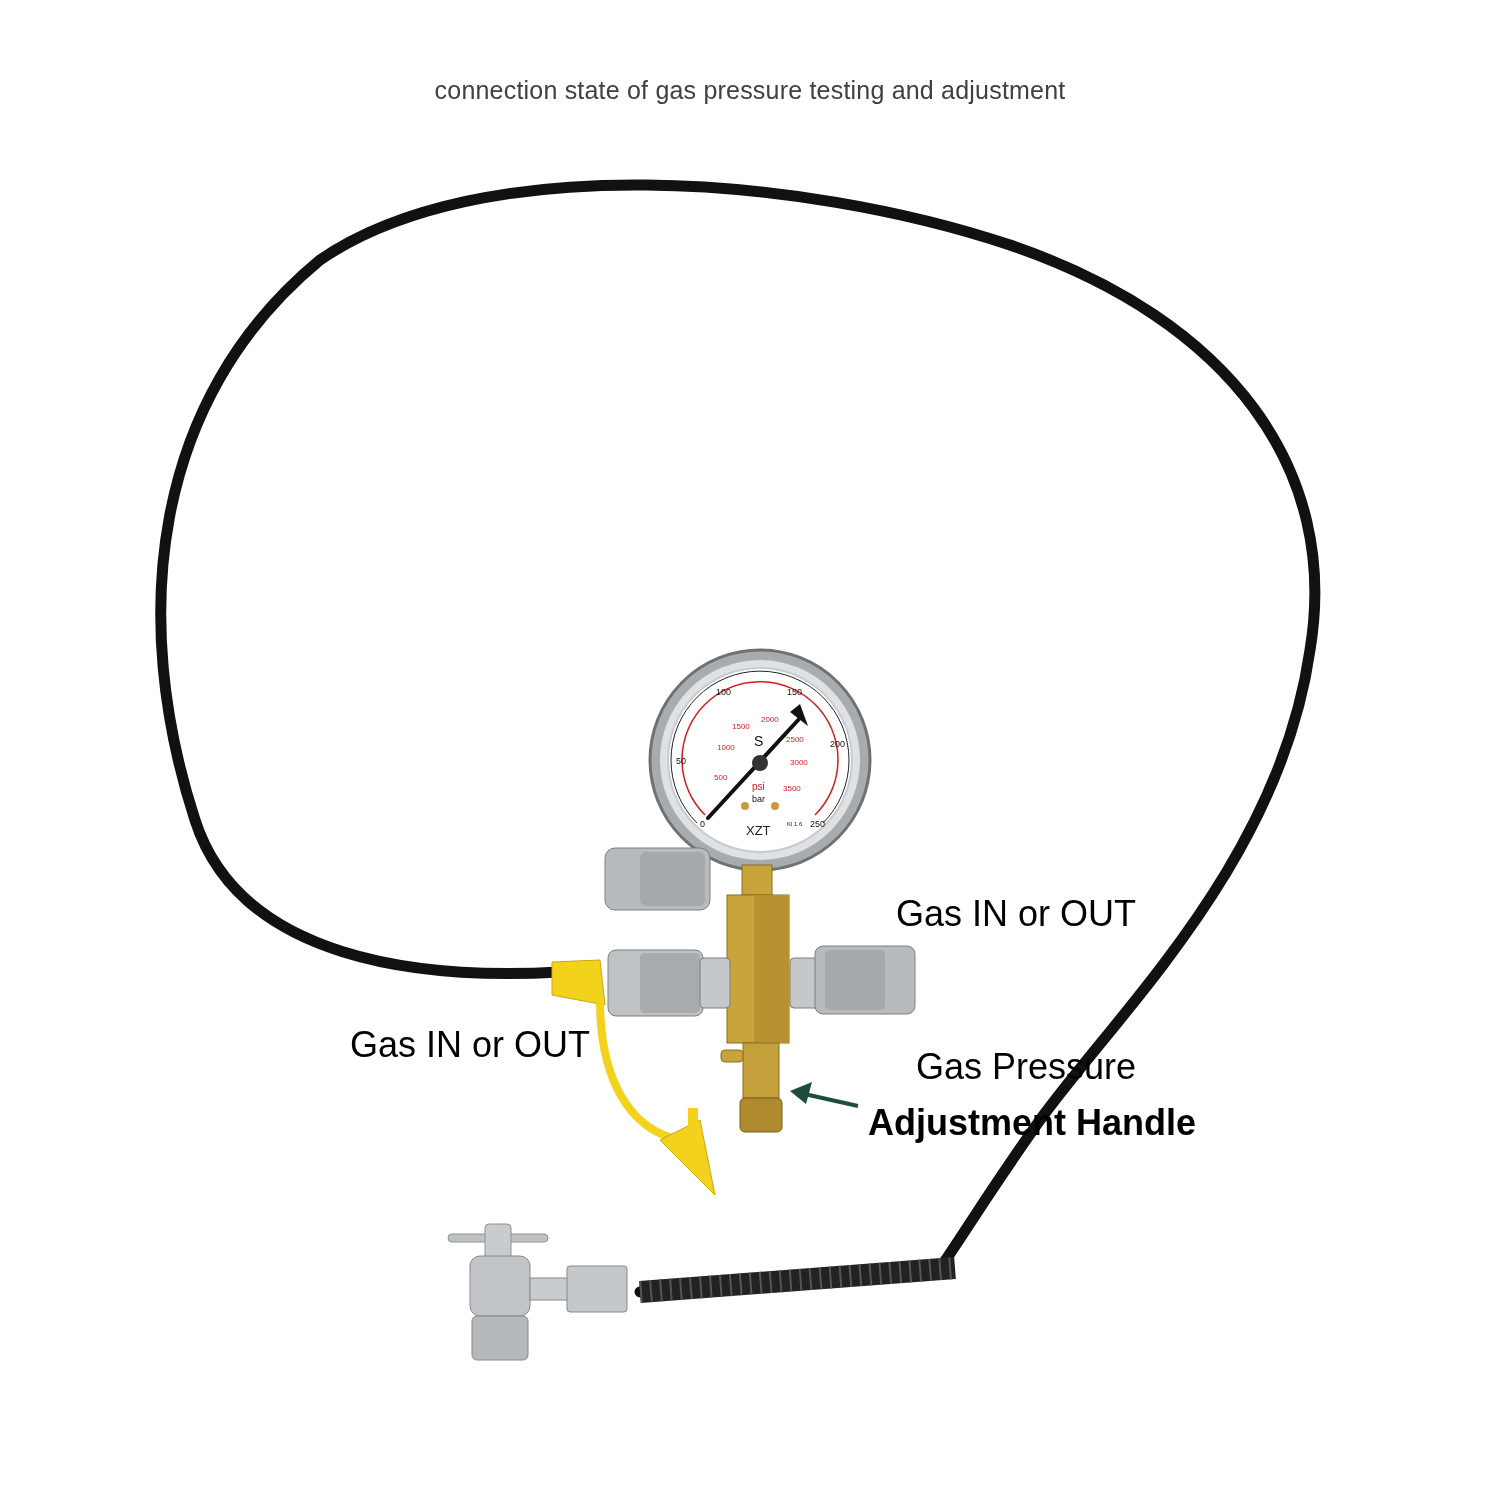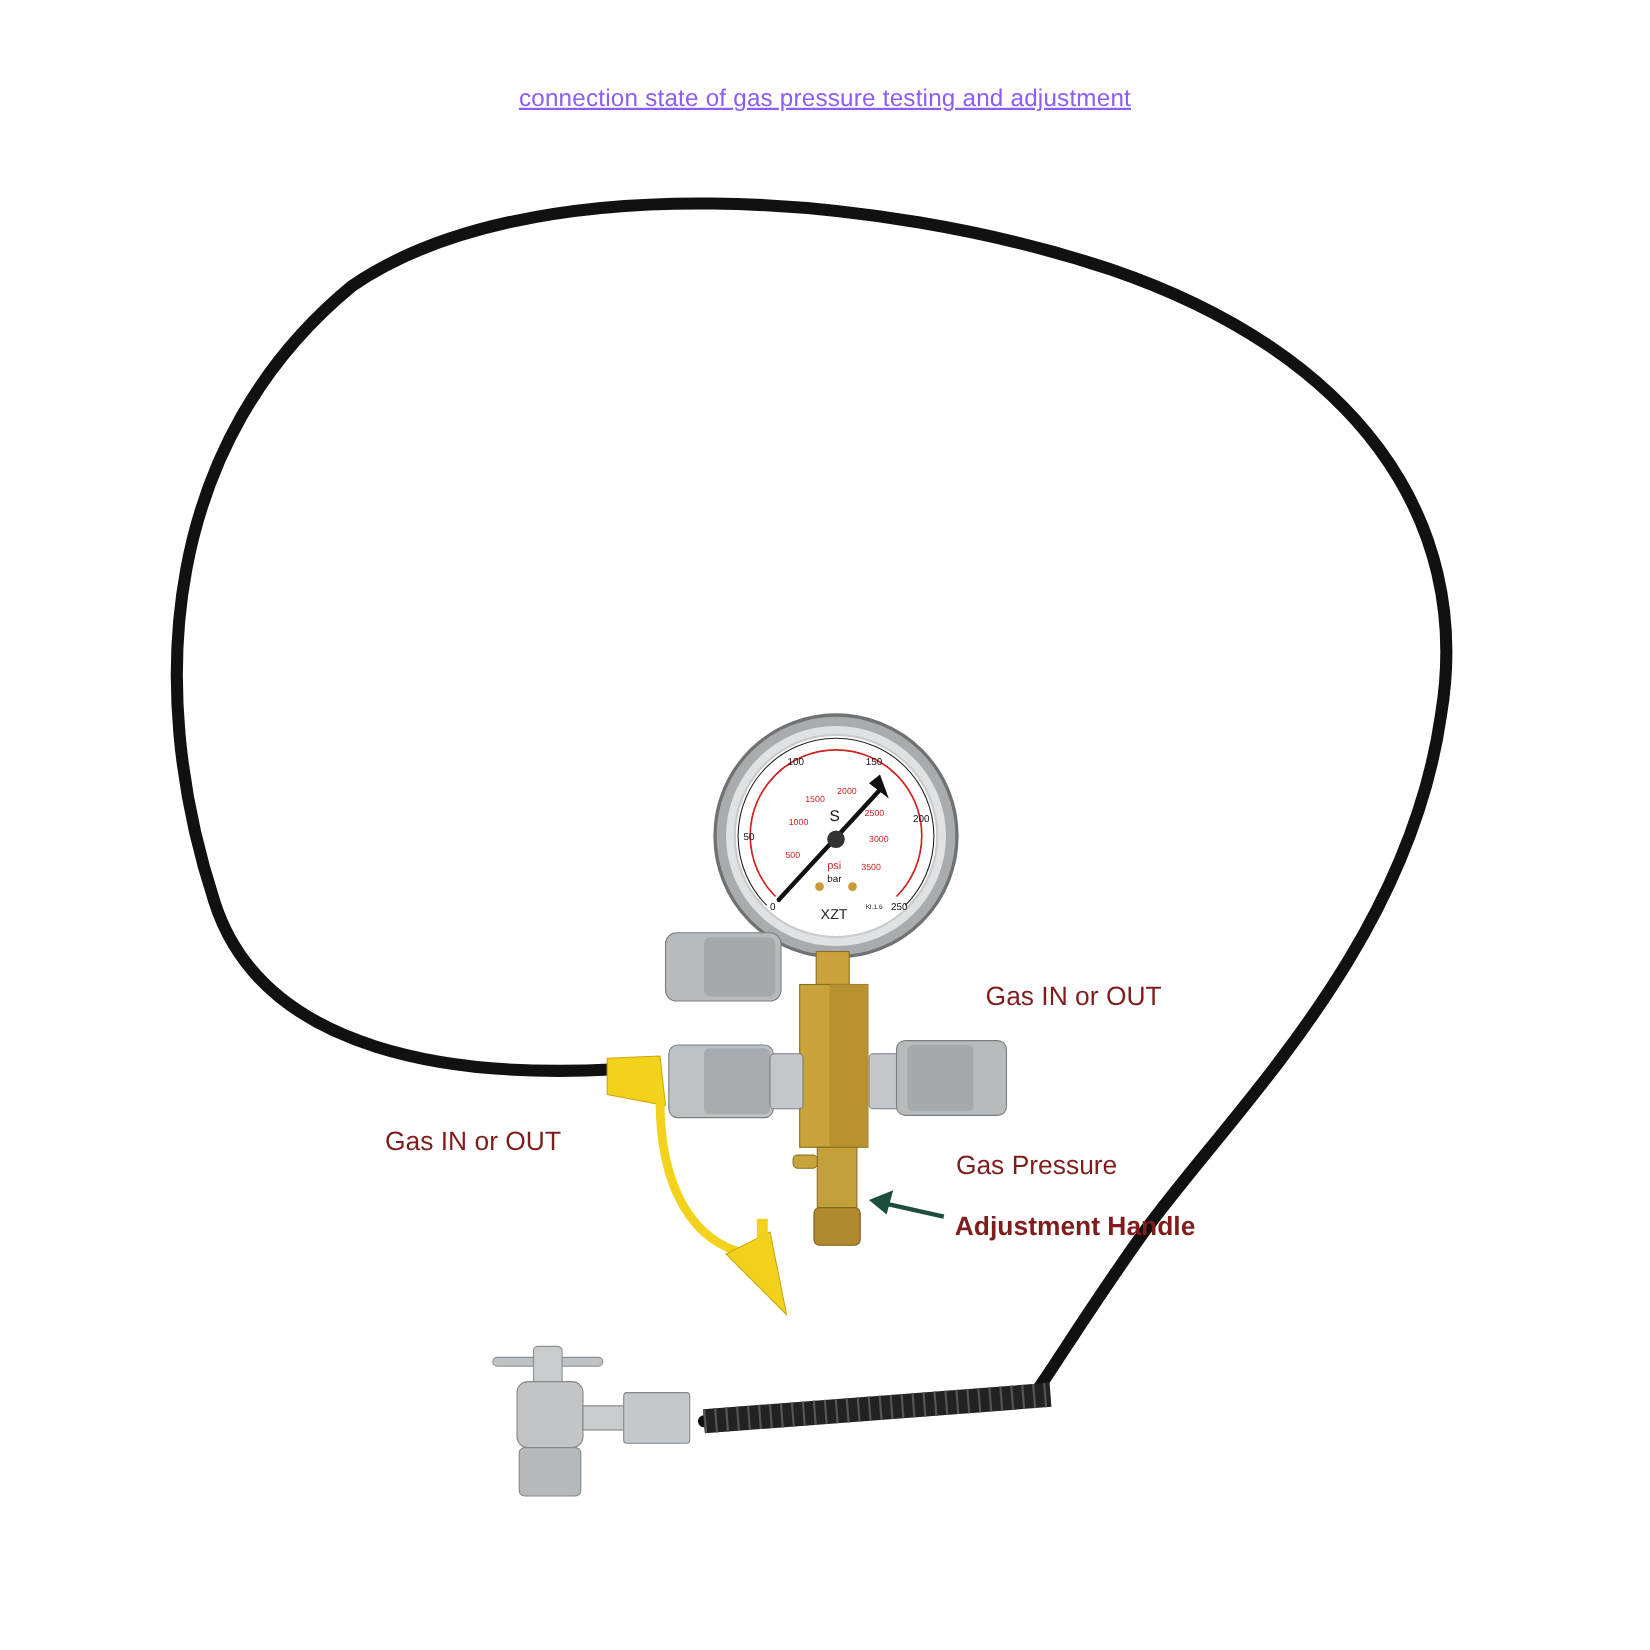--- a/index.html
+++ b/index.html
@@ -1,18 +1,18 @@
 <!DOCTYPE html>
 <html><head>
   <meta charset="utf-8">
   <style>
     html, body { margin: 0; padding: 0; background: #ffffff; }
     body { width: 1500px; height: 1500px; position: relative; overflow: hidden; font-family: "Liberation Sans", sans-serif; }
-    .title { position: absolute; left: 0; width: 1500px; top: 76px; text-align: center; font-size: 22px; color: #8b5cf6; letter-spacing: 0.2px; text-decoration: underline; }
-    .label { position: absolute; font-size: 24px; color: #7f1d1d; white-space: nowrap; }
+    .title { position: absolute; left: 0; width: 1500px; top: 76px; text-align: center; font-size: 25px; color: #404040; letter-spacing: 0.2px; }
+    .label { position: absolute; font-size: 36px; color: #000000; white-space: nowrap; }
     svg.stage { position: absolute; left: 0; top: 0; }
     .gauge-text { font-family: "Liberation Sans", sans-serif; }
   </style>
 </head>
 <body>
 
 <div class="title">connection state of gas pressure testing and adjustment</div>
 
 <svg class="stage" width="1500" height="1500" viewBox="0 0 1500 1500">
 
@@ -101,14 +101,14 @@
   </g>
 
   <g>
     <line x1="858" y1="1106" x2="800" y2="1093" stroke="#1d4d3c" stroke-width="4"></line>
     <polygon points="790,1091 812,1082 806,1104" fill="#1d4d3c"></polygon>
   </g>
 </svg>
 
 <div class="label" style="left:896px; top:893px;">Gas IN or OUT</div>
 <div class="label" style="left:350px; top:1024px;">Gas IN or OUT</div>
-<div class="label" style="left:869px; top:1046px;text-align:center;">Gas Pressure</div>
+<div class="label" style="left:916px; top:1046px;text-align:center;">Gas Pressure</div>
 <div class="label" style="left:868px; top:1102px;font-weight:bold;">Adjustment Handle</div>
 
 </body></html>

